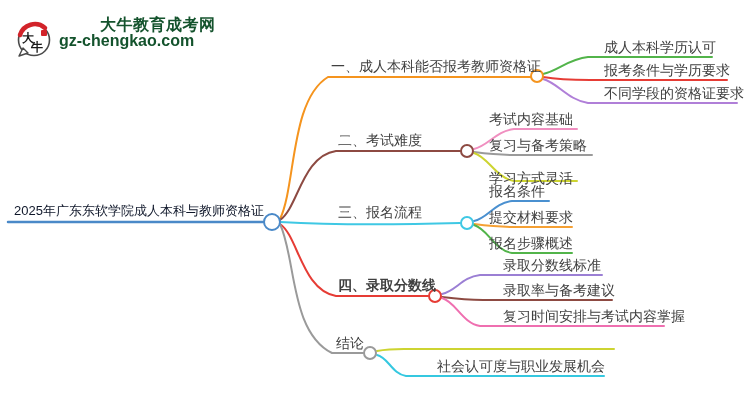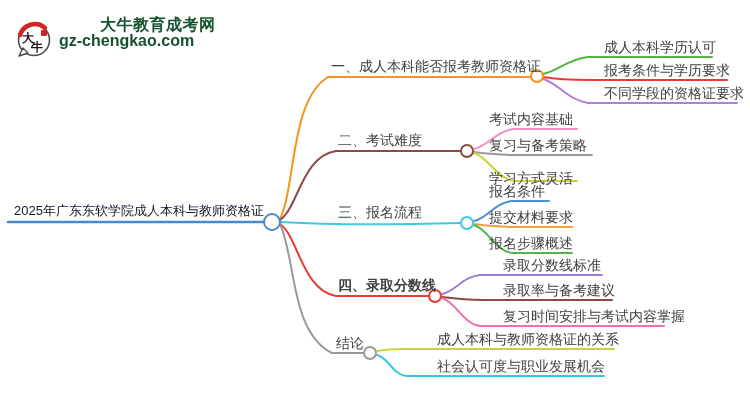--- a/index.html
+++ b/index.html
@@ -119,16 +119,15 @@
   <div class="node" style="left:489px; top:183px;">报名条件</div>
   <div class="node" style="left:489px; top:209px;">提交材料要求</div>
   <div class="node" style="left:489px; top:235px;">报名步骤概述</div>
 
   <div class="node" style="left:338px; top:277px;font-weight:bold;">四、录取分数线</div>
   <div class="node" style="left:503px; top:257px;">录取分数线标准</div>
   <div class="node" style="left:503px; top:282px;text-align:center;">录取率与备考建议</div>
   <div class="node" style="left:503px; top:308px;">复习时间安排与考试内容掌握</div>
 
   <div class="node" style="left:336px; top:335px;">结论</div>
-  <div class="node" style="left:437px; top:331px;">成人本科与教师资格证的关系</div>
   <div class="node" style="left:437px; top:358px;">社会认可度与职业发展机会</div>
 
 </div>
 
 </body></html>

